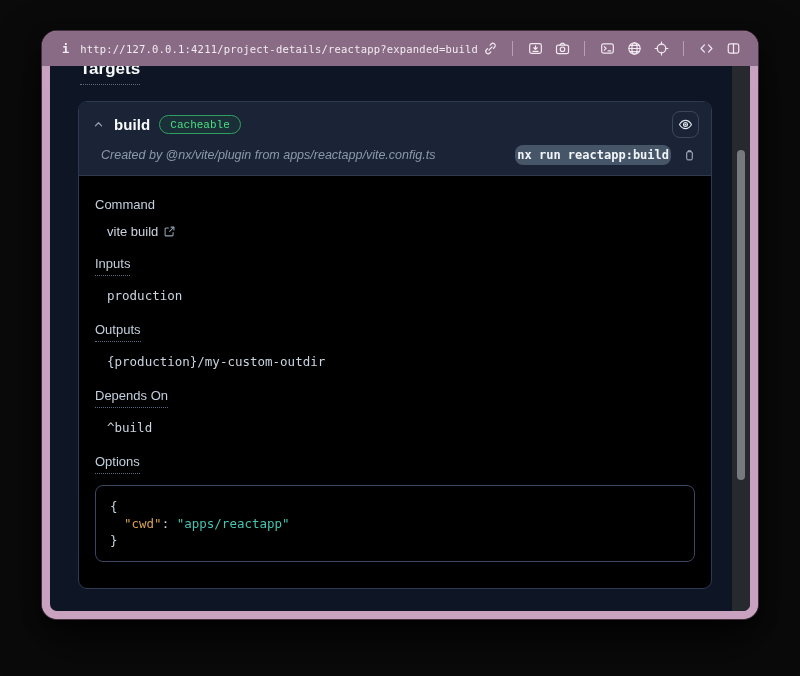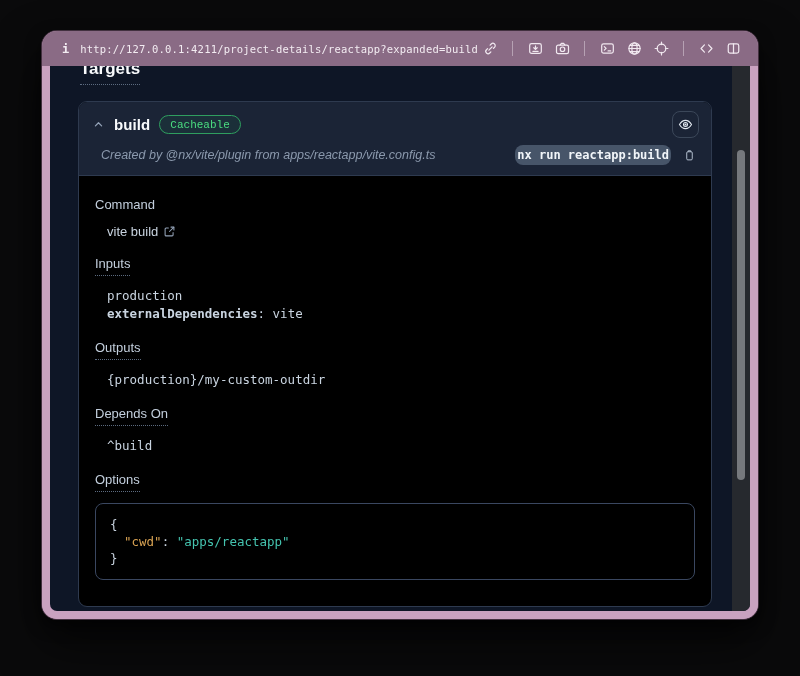--- a/index.html
+++ b/index.html
@@ -296,21 +296,20 @@
                   <path d="M6.6 3.6H3.8a1.2 1.2 0 00-1.2 1.2v7.4a1.2 1.2 0 001.2 1.2h7.4a1.2 1.2 0 001.2-1.2V9.4"></path>
                   <path d="M9.8 2.6h3.6v3.6"></path>
                   <path d="M13.2 2.8L8 8"></path>
                 </svg>
             </span>
           </div>
 
           <div class="sec-label"><span class="dotted">Inputs</span></div>
           <div class="sec-items">
             <div class="mono-line">production</div>
-            <div class="mono-line"><span class="kv-key">externalDependencies</span><span>: </span><span>vite</span></div>
           </div>
 
           <div class="sec-label"><span class="dotted">Outputs</span></div>
           <div class="sec-items">
             <div class="mono-line">{production}/my-custom-outdir</div>
           </div>
 
           <div class="sec-label"><span class="dotted">Depends On</span></div>
           <div class="sec-items">
             <div class="mono-line">^build</div>

